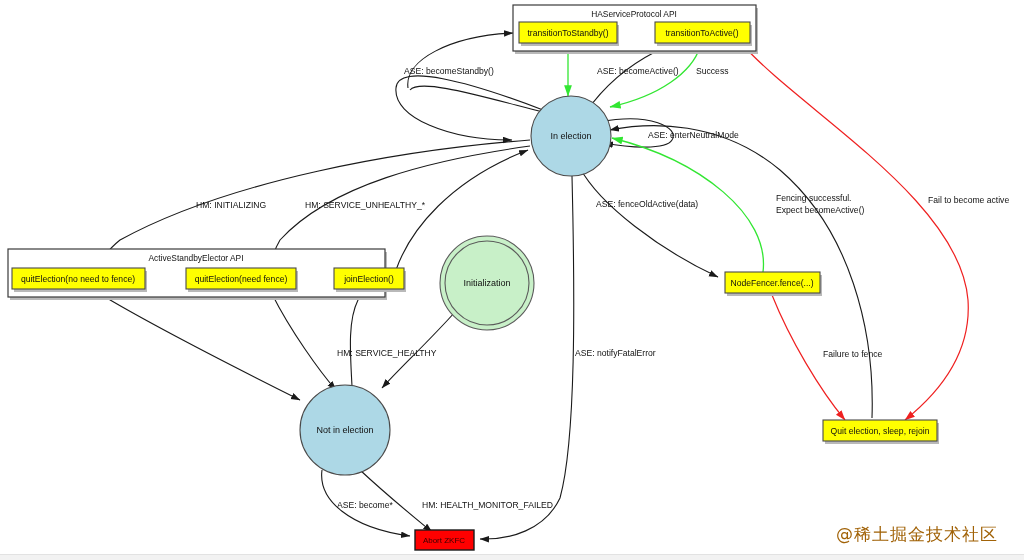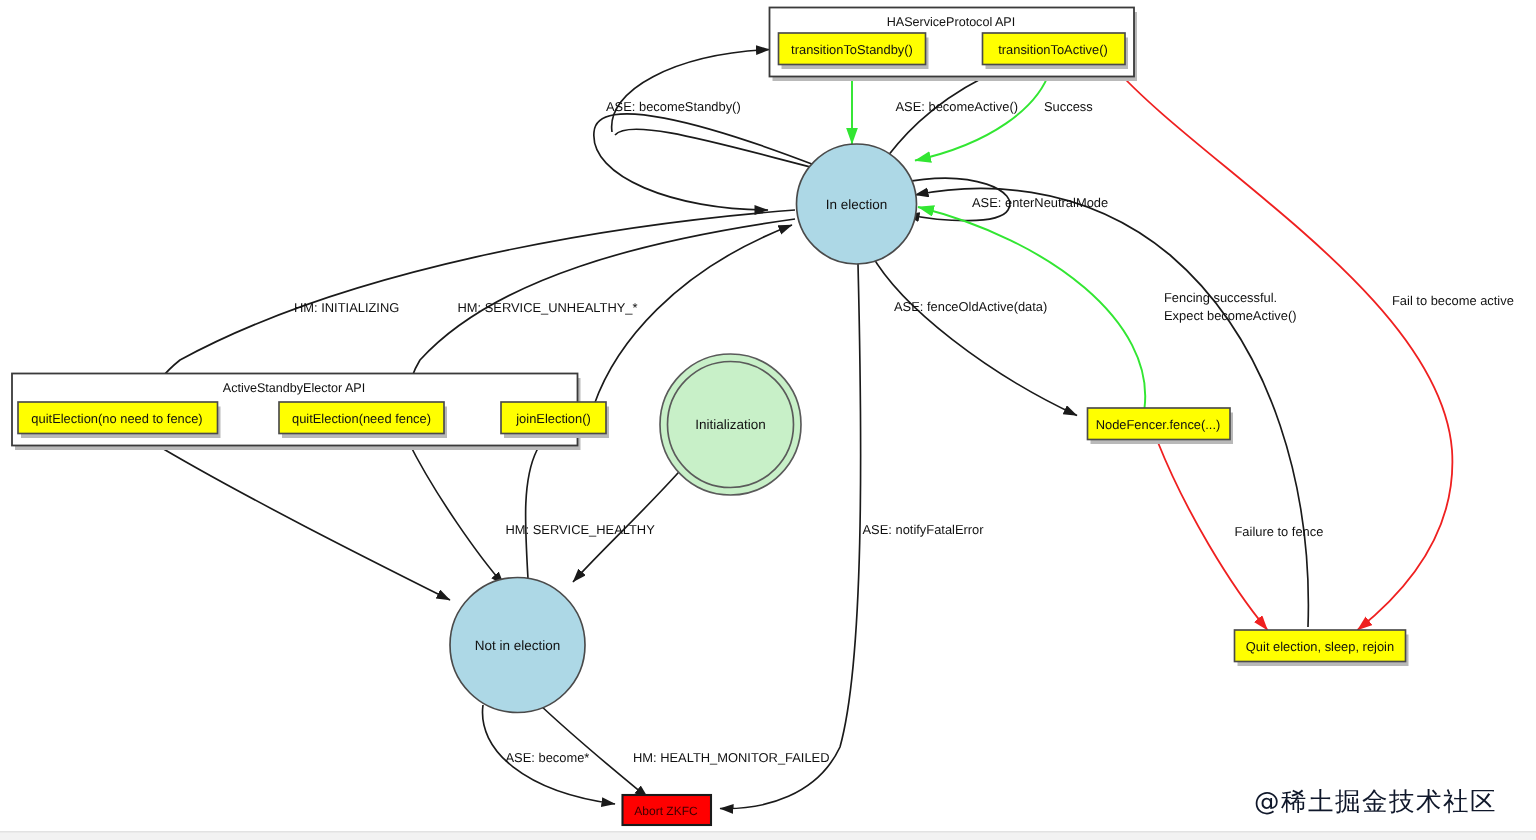--- a/index.html
+++ b/index.html
@@ -19,21 +19,21 @@
   .call-box{fill:#ffff00;stroke:#4a4a4a;stroke-width:1.1;}
   .call-shadow{fill:#b9b9b9;}
   .abort-box{fill:#ff0000;stroke:#1a1a1a;stroke-width:1.4;}
   .lbl{font-size:8.6px;fill:#111111;font-family:"Liberation Sans","DejaVu Sans",sans-serif;}
   .lbl-node{font-size:9px;fill:#111111;text-anchor:middle;}
   .lbl-call{font-size:8.6px;fill:#111111;text-anchor:middle;}
   .lbl-api{font-size:8.4px;fill:#111111;text-anchor:middle;}
   .lbl-abort{font-size:8px;fill:#3a0000;text-anchor:middle;}
   .watermark{
     position:absolute;right:26px;bottom:14px;
-    font-size:17px;color:#0f172a;letter-spacing:1px;
+    font-size:17px;color:#a16207;letter-spacing:1px;
     font-family:"DejaVu Sans",sans-serif;user-select:none;
   }
   .bottombar{position:absolute;left:0;bottom:0;width:1024px;height:5px;background:#f2f2f2;border-top:1px solid #e2e2e2;}
 </style>
 </head>
 <body>
 
 <svg id="diagram" viewBox="0 0 1024 560">
   <defs>
     <marker id="ah-black" markerWidth="9" markerHeight="9" refX="8.2" refY="3" orient="auto" markerUnits="strokeWidth">

